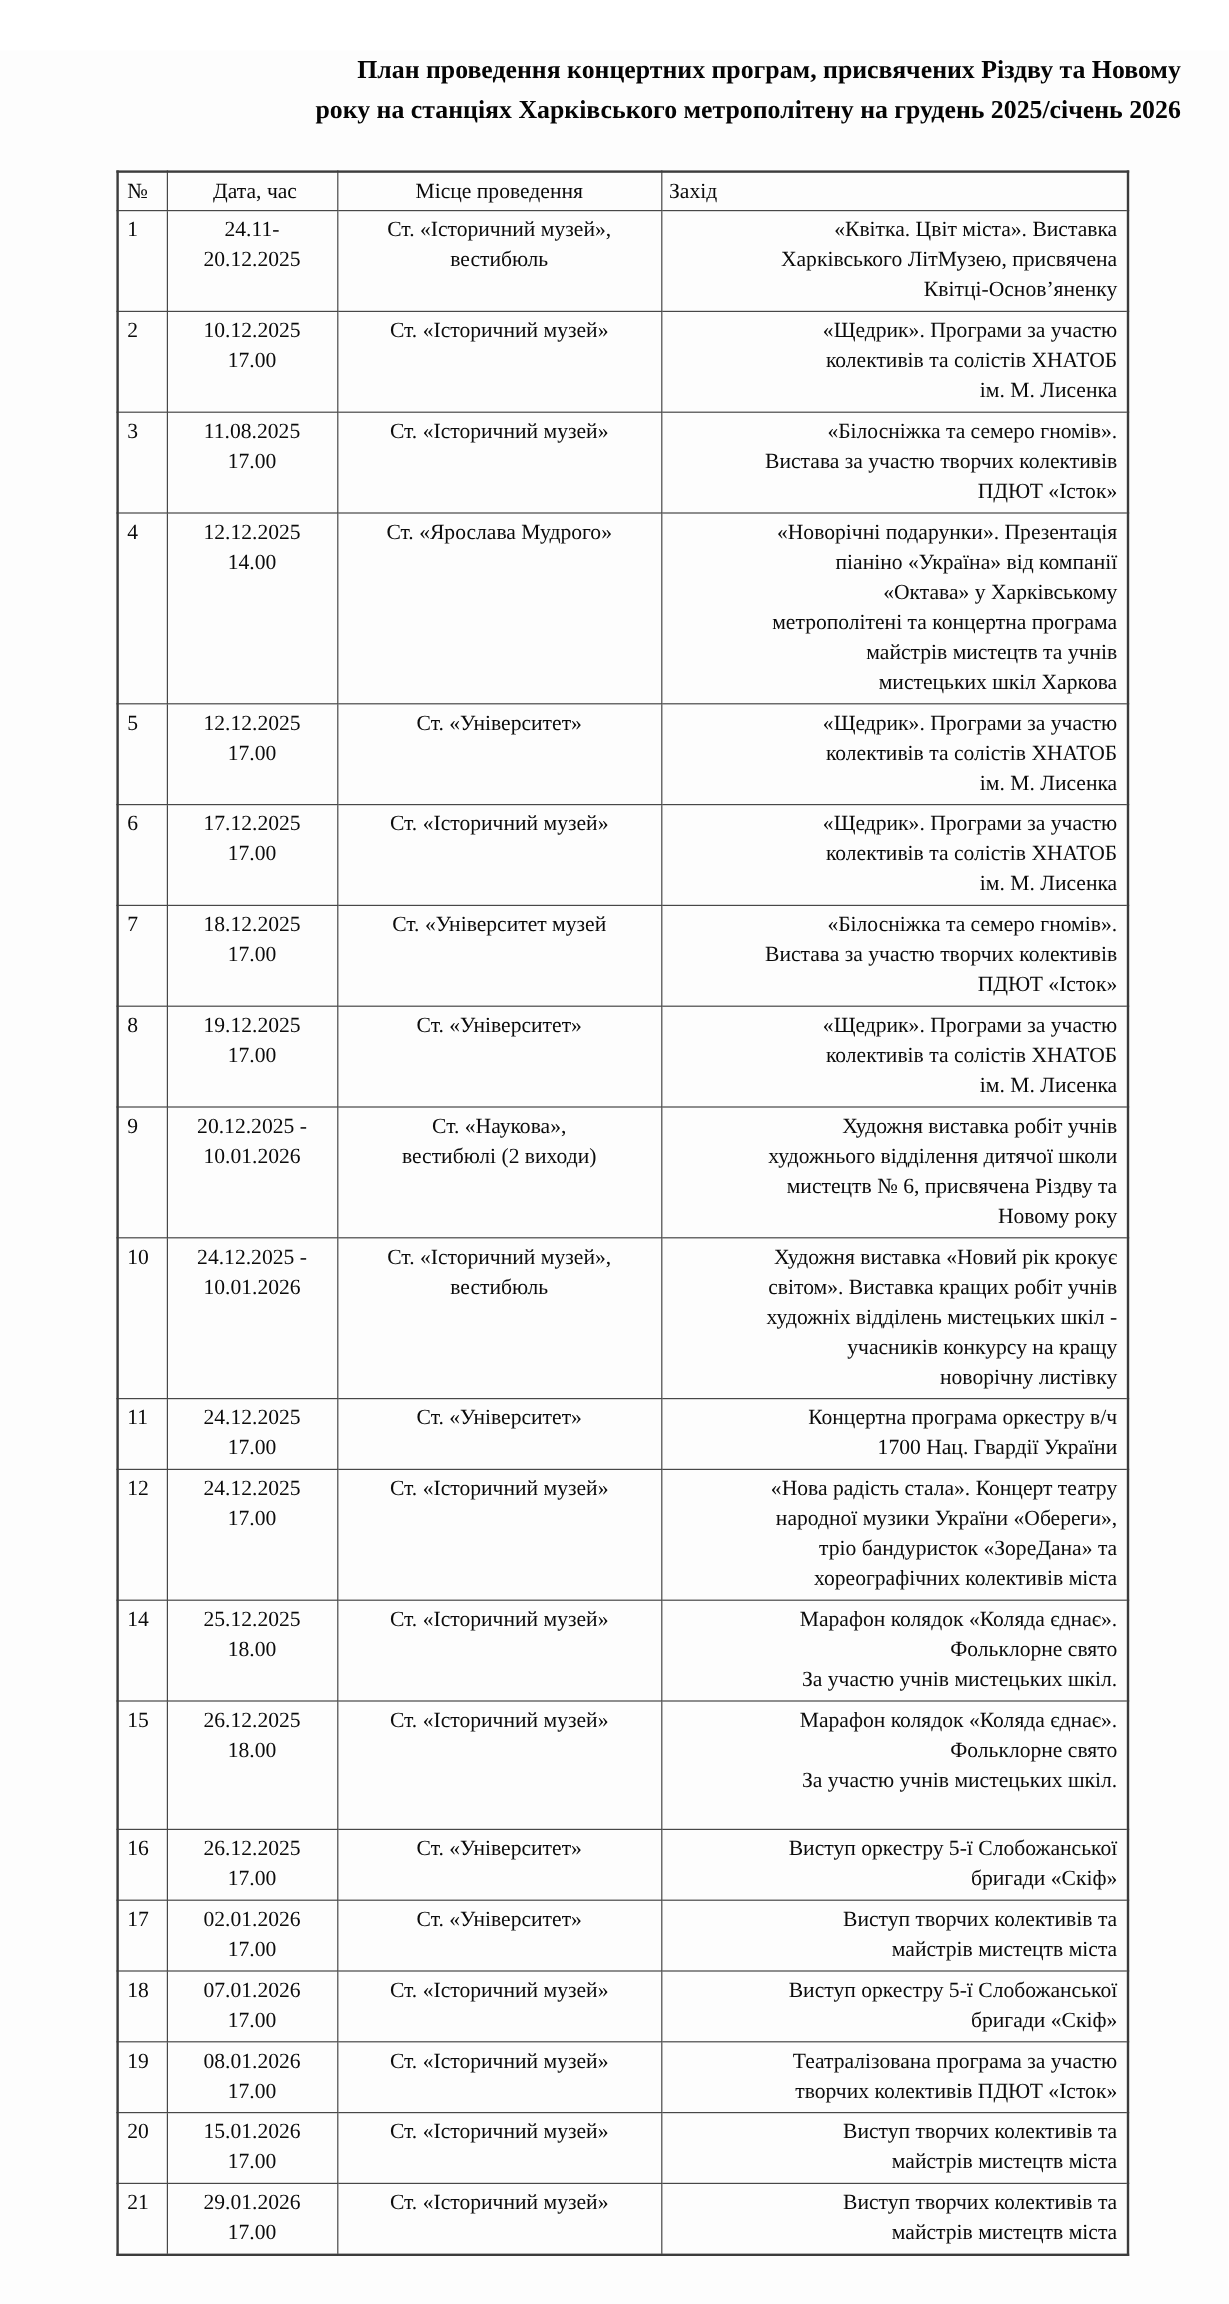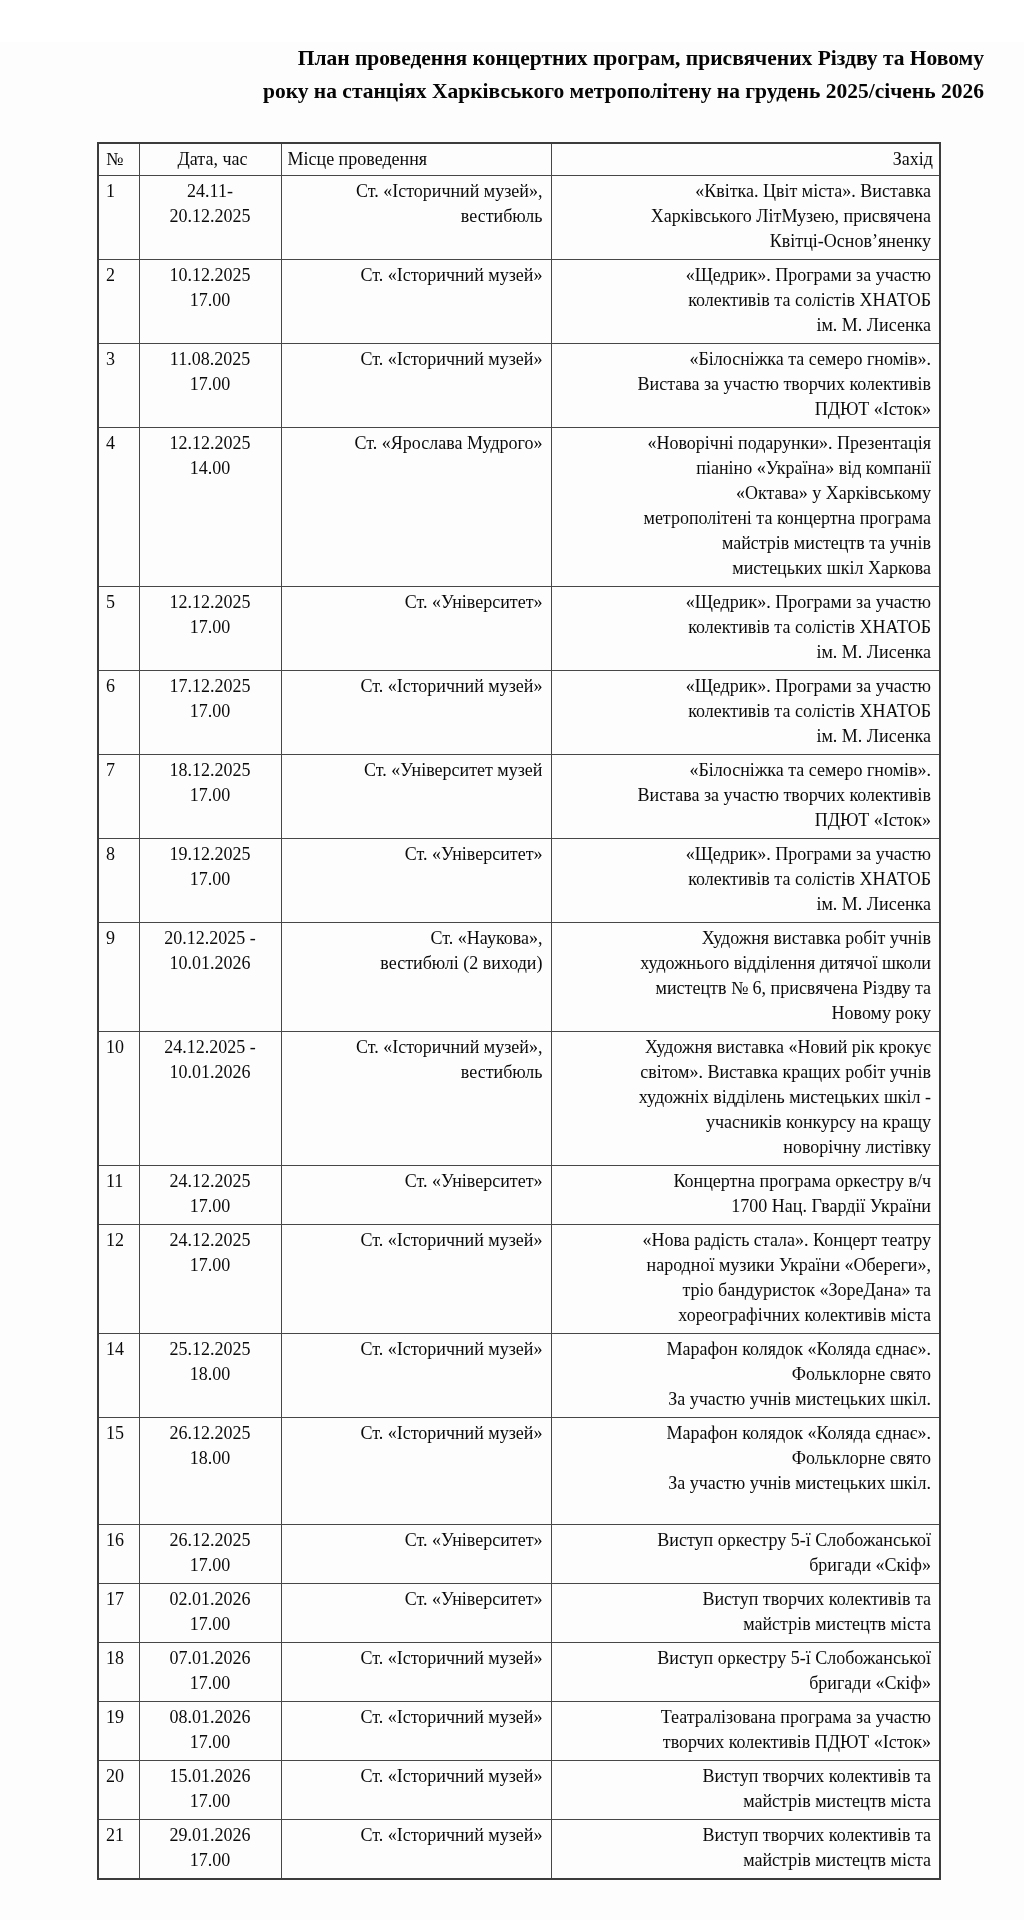--- a/index.html
+++ b/index.html
@@ -50,29 +50,29 @@
     font-weight: normal;
     color: #0b0b0b;
   }
   thead th {
     padding: 2px 6px 3px 6px;
     line-height: 26px;
     vertical-align: middle;
   }
   thead th.h-num   { text-align: left; padding-left: 7px; }
   thead th.h-date  { text-align: center; padding-left: 11px; }
-  thead th.h-place { text-align: left; }
-  thead th.h-event { text-align: right; margin-left: 46px; }
+  thead th.h-place { text-align: center; }
+  thead th.h-event { text-align: left; margin-left: 46px; }
   td {
     padding: 3px 8px 5px 8px;
     white-space: pre-line;
   }
   td.col-num   { text-align: left; padding-left: 7px; padding-right: 2px; }
   td.col-date  { text-align: center; padding-left: 2px; padding-right: 2px; }
-  td.col-place { text-align: right; }
+  td.col-place { text-align: center; }
   td.col-event { text-align: right; }
   tr.tall td { padding-bottom: 28px; }
 </style>
 </head>
 <body>
 
 <div class="page">
 
   <div class="doc-title">План проведення концертних програм, присвячених Різдву та Новому
 року  на станціях Харківського метрополітену на грудень 2025/січень 2026</div>

